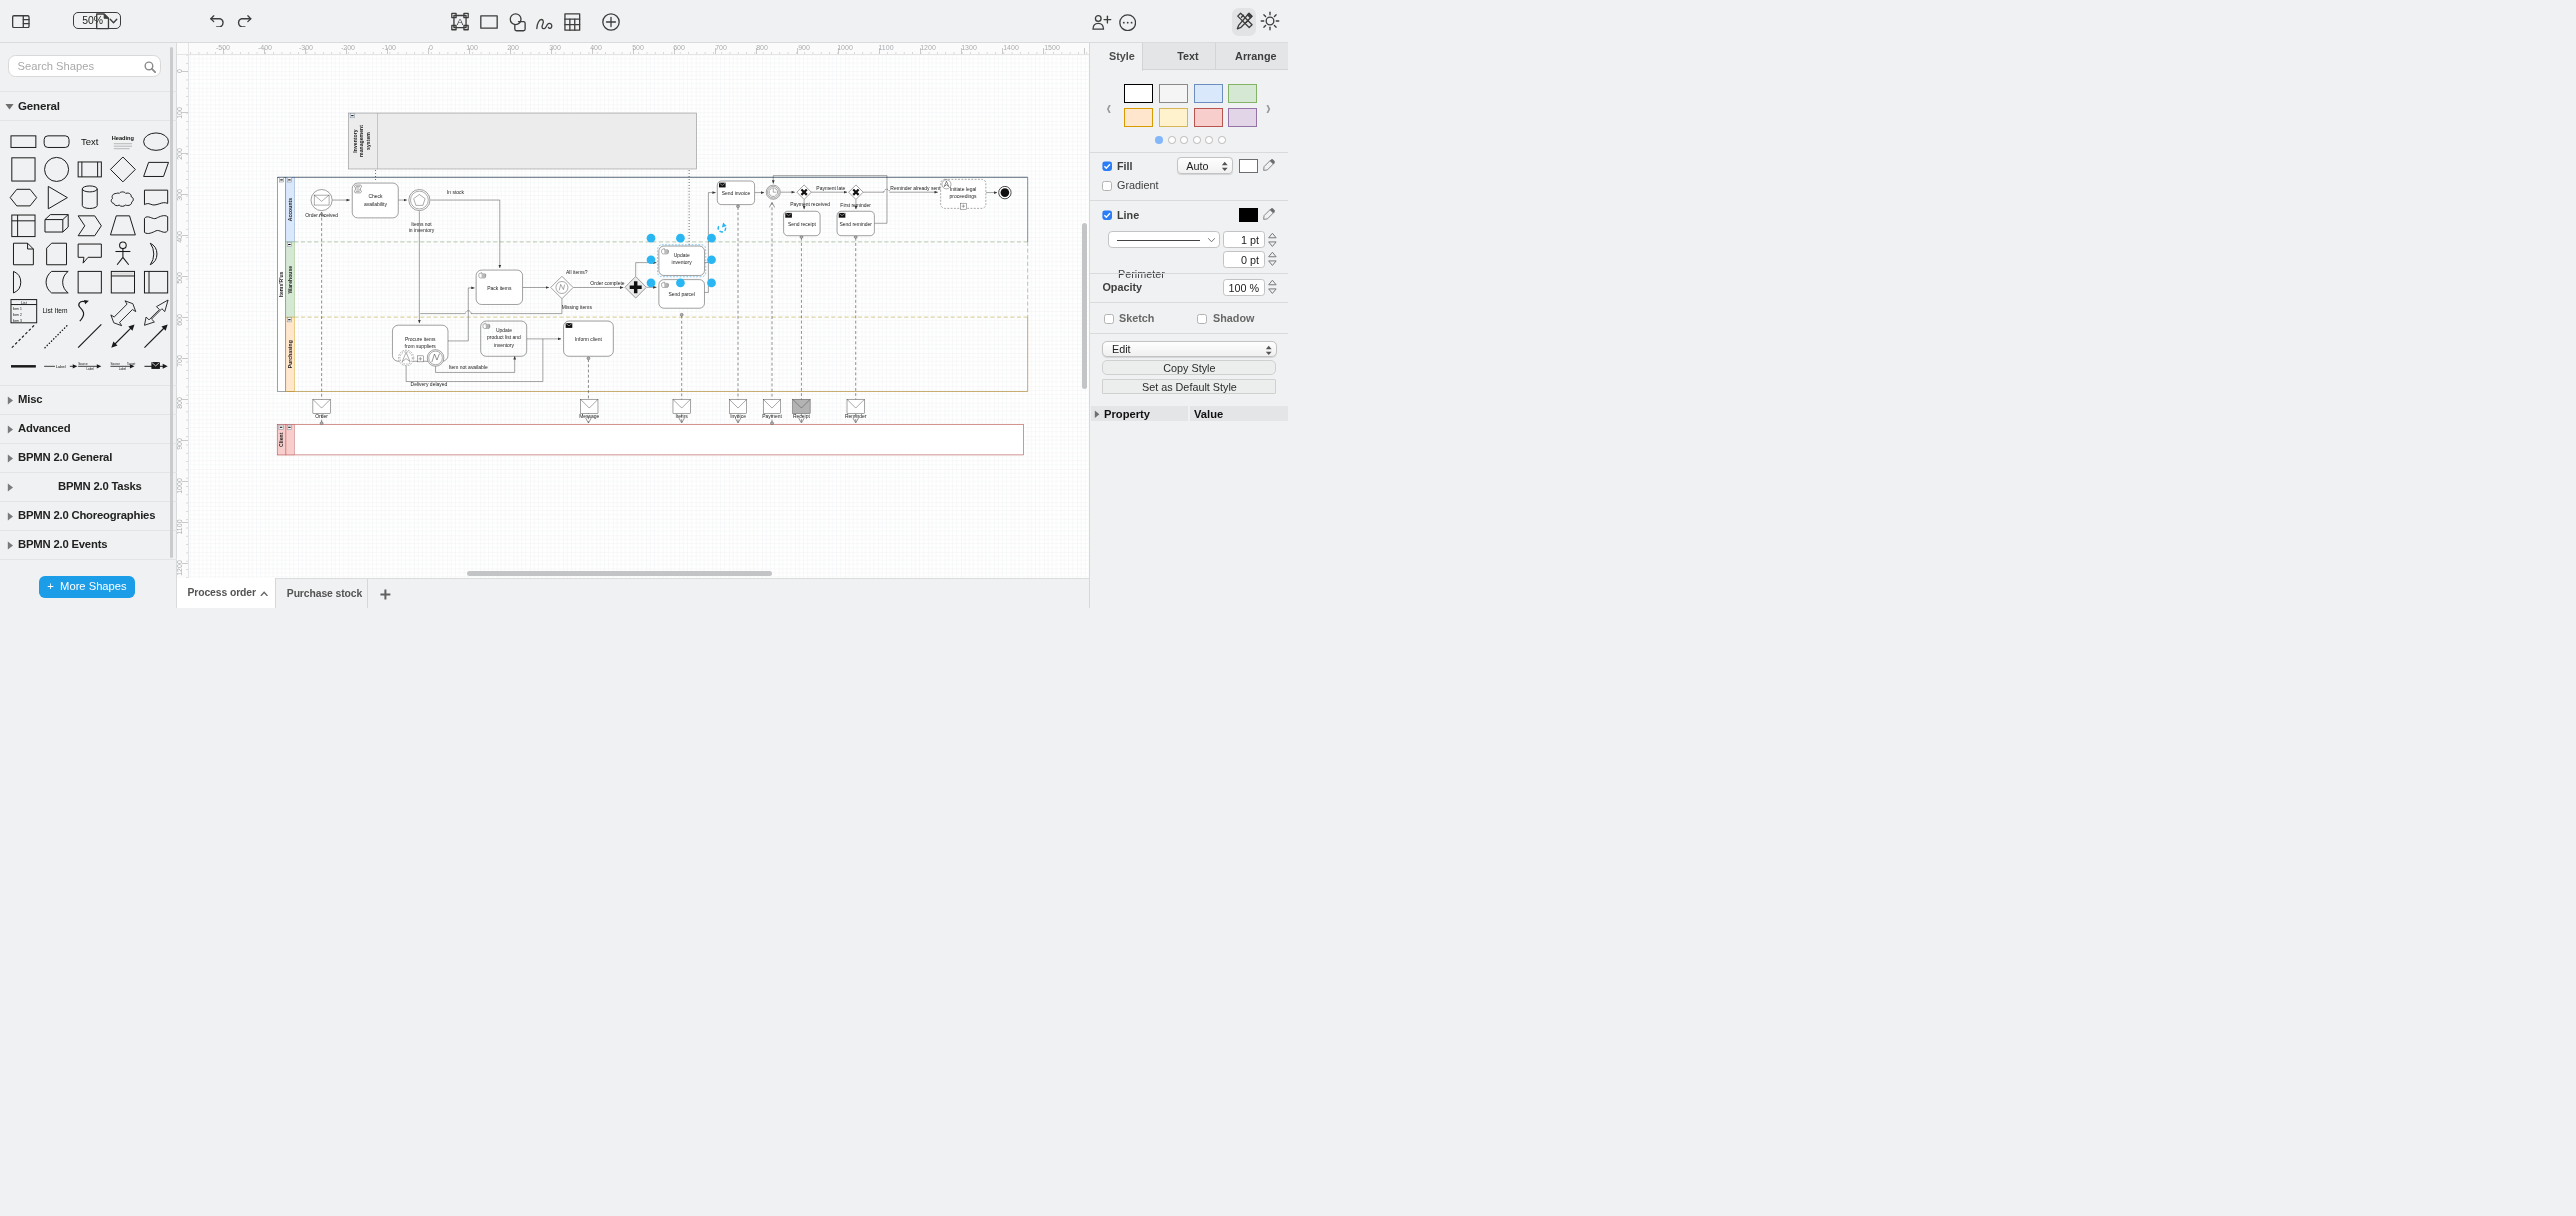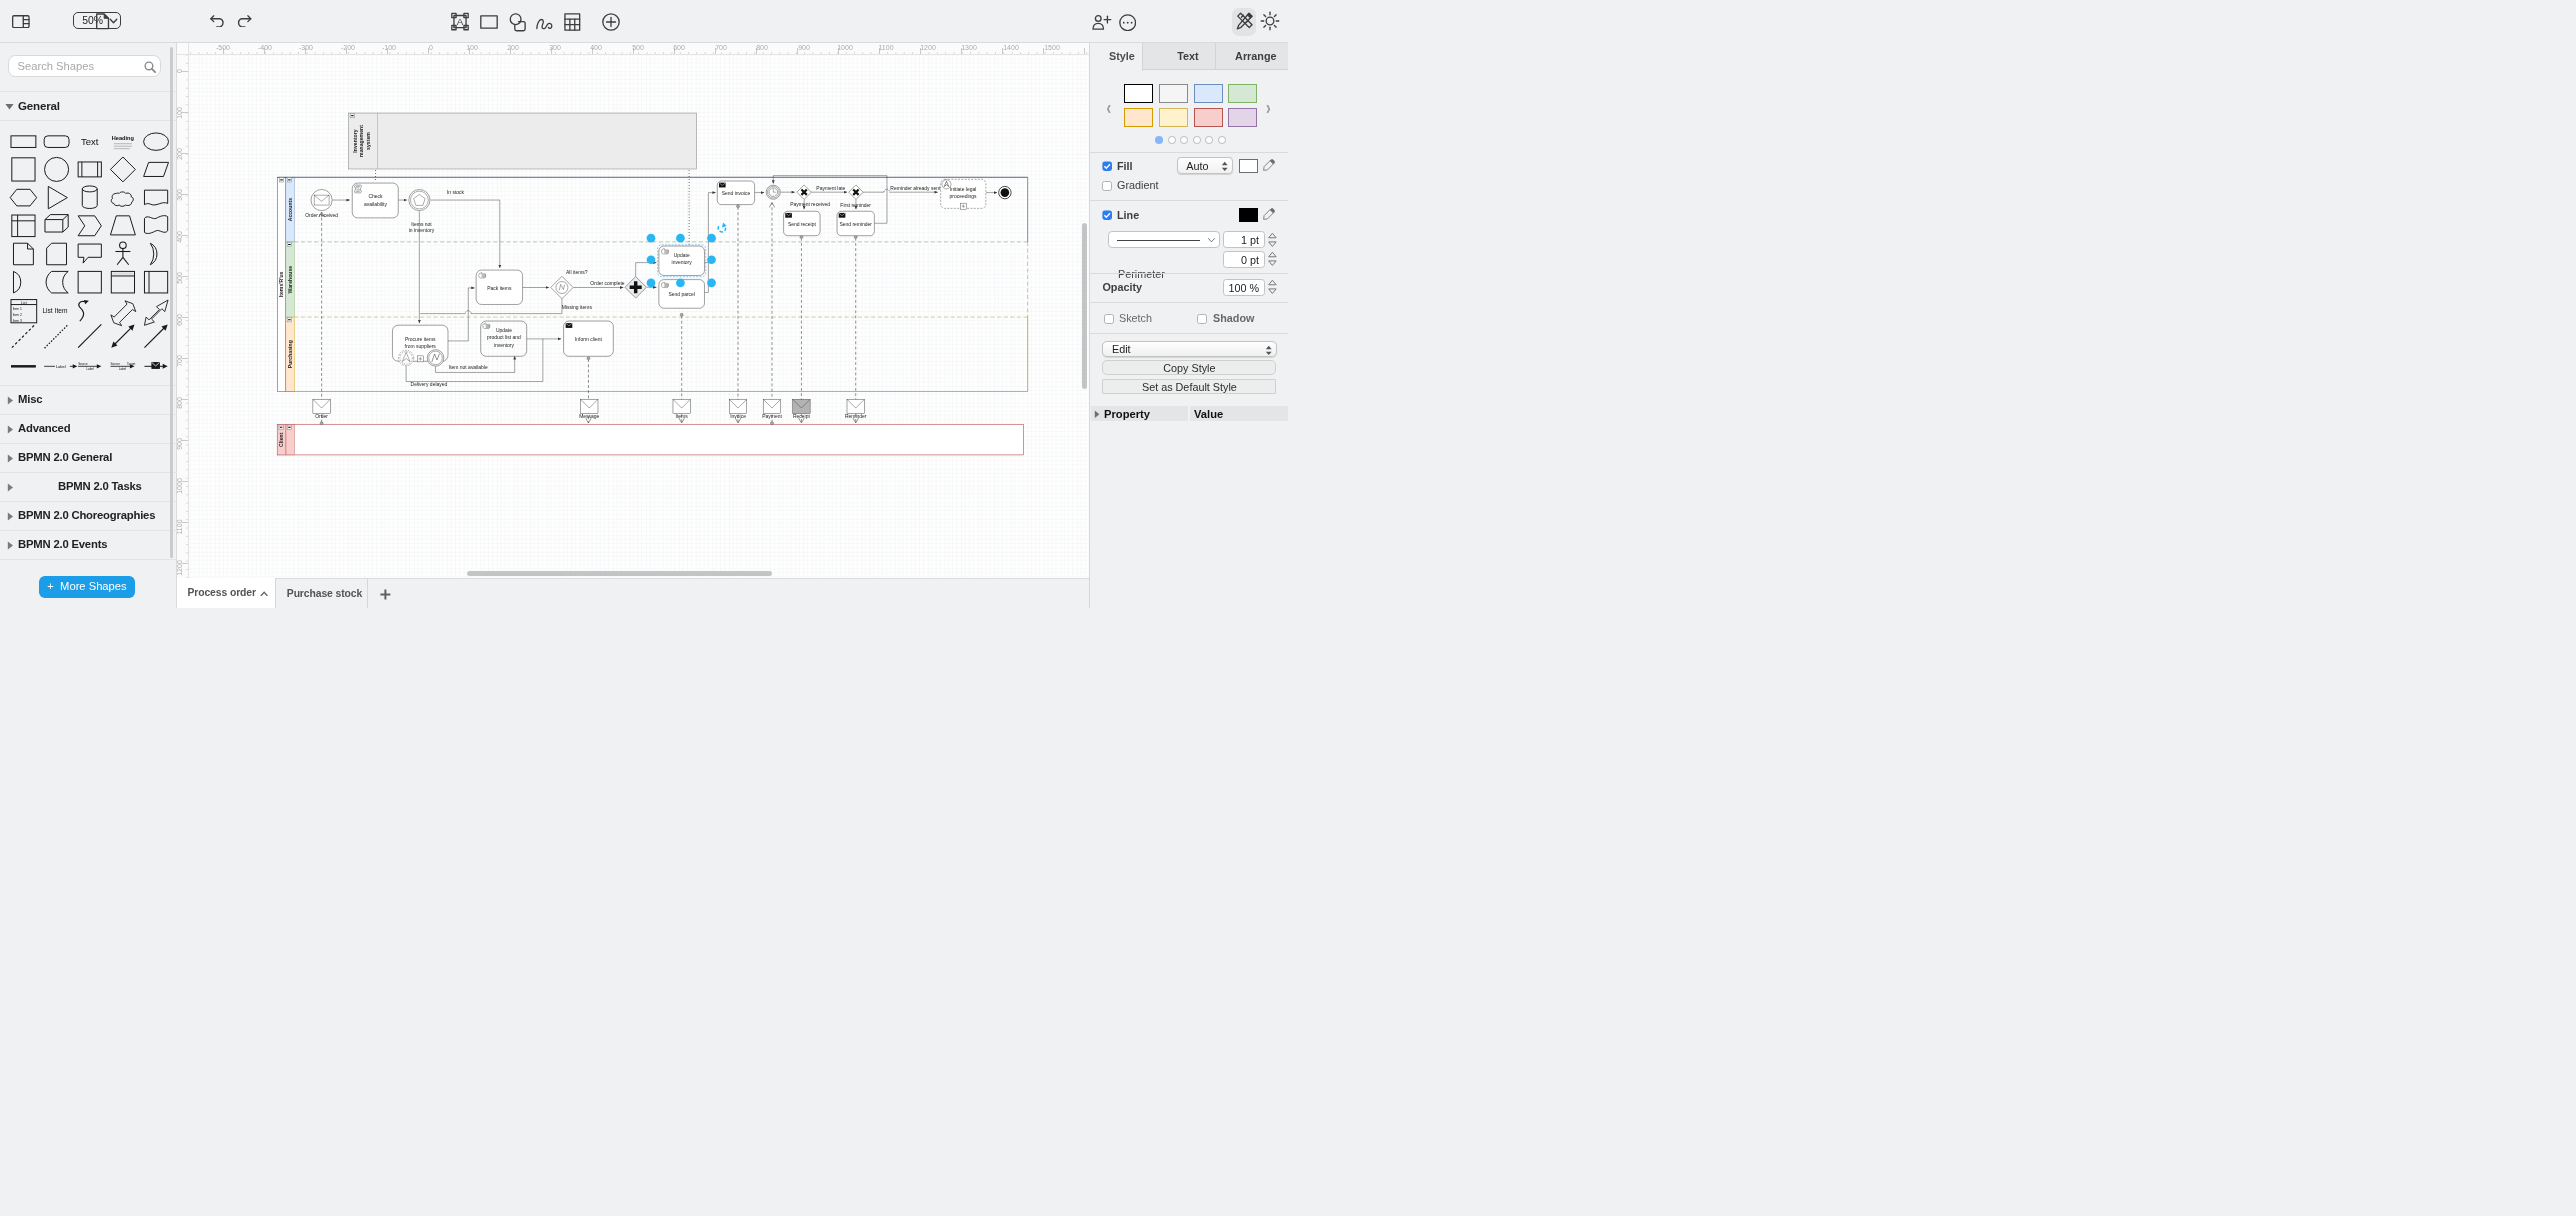--- a/index.html
+++ b/index.html
@@ -695,21 +695,21 @@
 <span class="abs" style="left:12.4px;top:238px;font-size:10.8px;font-weight:bold;color:#3e3e3e;">Opacity</span>
 <div class="abs" style="left:133px;top:236px;width:42px;height:16.6px;background:#fff;border:0.8px solid #c3c3c3;border-radius:3.3px;">
  <span style="position:absolute;right:5px;top:1.7px;font-size:10.8px;color:#222;">100 %</span>
 </div>
 <svg class="abs" style="left:177px;top:236px" width="10.8" height="15.7" viewBox="0 0 13 19">
       <path d="M2 7 L6.5 1.5 L11 7 Z" fill="none" stroke="#777" stroke-width="1.2"></path>
       <path d="M2 12 L6.5 17.5 L11 12 Z" fill="none" stroke="#777" stroke-width="1.2"></path>
     </svg>
 <div class="abs" style="left:0;top:259px;width:199px;height:0.8px;background:#d8dadc;"></div>
 <div class="abs" style="left:13.7px;top:271px;width:10.4px;height:10.4px;background:#fff;border:0.8px solid #b3b3b3;border-radius:2.5px;"></div>
-<span class="abs" style="left:29px;top:269px;font-size:10.8px;font-weight:normal;color:#686868;">Sketch</span>
+<span class="abs" style="left:29px;top:269px;font-size:10.8px;font-weight:bold;color:#686868;">Sketch</span>
 <div class="abs" style="left:107px;top:271px;width:10.4px;height:10.4px;background:#fff;border:0.8px solid #b3b3b3;border-radius:2.5px;"></div>
 <span class="abs" style="left:123px;top:269px;font-size:10.8px;font-weight:bold;color:#686868;">Shadow</span>
 <div class="abs" style="left:0;top:290px;width:199px;height:0.8px;background:#d8dadc;"></div>
 <div class="abs" style="left:12px;top:298px;width:175px;height:15.7px;background:linear-gradient(#fefefe,#f0f0f0);border:0.8px solid #c3c3c3;border-radius:5px;box-shadow:0 0.4px 0.8px rgba(0,0,0,0.12);">
  <span style="position:absolute;left:9px;top:1.2px;font-size:10.8px;color:#222;">Edit</span>
  <svg class="abs" style="left:162px;top:2.5px" width="7.5" height="10.8" viewBox="0 0 9 13">
         <path d="M1 5 L4.5 1 L8 5 Z M1 8 L4.5 12 L8 8 Z" fill="#555"></path>
       </svg>
 </div>
 <div class="abs" style="left:12.4px;top:317px;width:174px;height:14.5px;background:#eceded;border:0.8px solid #d0d0d0;border-radius:5px;text-align:center;line-height:14px;font-size:10.8px;color:#2b2b2b;">Copy Style</div>

